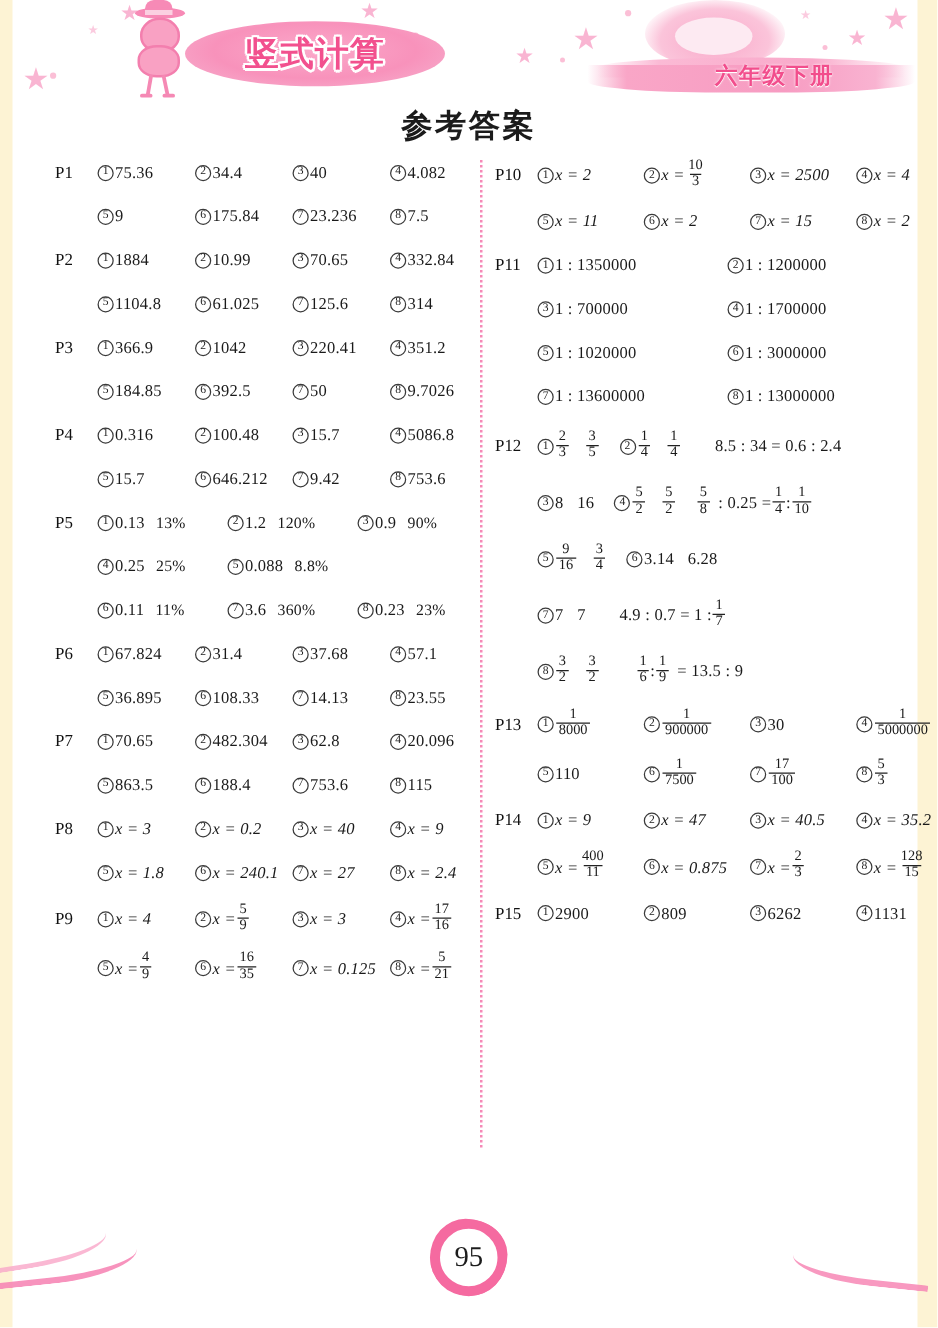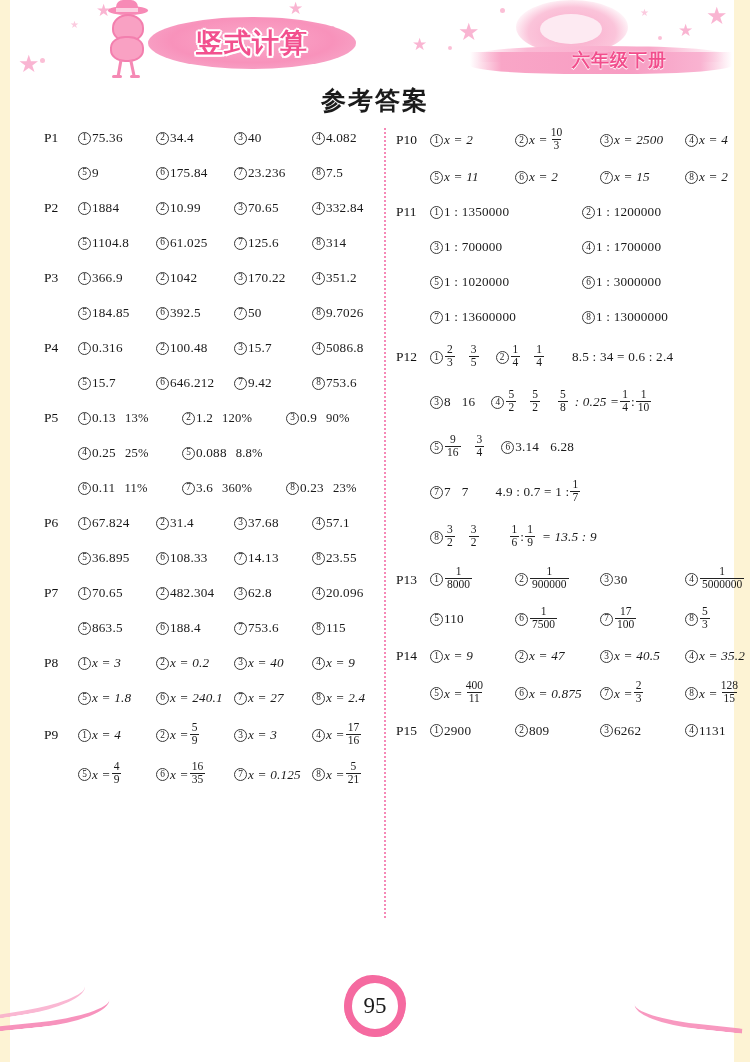--- a/index.html
+++ b/index.html
@@ -222,21 +222,21 @@
     font-family: "Liberation Serif", serif;
     line-height: 1;
     margin-right: 1px;
     color: #222;
   }
 
   .val { font-family: "Liberation Serif", serif; font-size: 13.2px; letter-spacing: .2px; }
   .val.ital { font-style: italic; }
   .pct { margin-left: 9px; font-size: 12.6px; }
   .gap { margin-left: 11px; text-align: right; }
-  .gap-sm { margin-left: 6px; font-style: italic; }
+  .gap-sm { margin-left: 6px; }
 
   
   .frac {
     display: inline-flex;
     flex-direction: column;
     align-items: center;
     justify-content: center;
     vertical-align: middle;
     margin: 0 1px;
     line-height: 1.02;
@@ -447,21 +447,21 @@
         <span class="cell w4">
           <span class="num">1</span>
           <span class="val">366.9</span>
         </span>
         <span class="cell w4">
           <span class="num">2</span>
           <span class="val">1042</span>
         </span>
         <span class="cell w4">
           <span class="num">3</span>
-          <span class="val">170.22</span>
+          <span class="val">220.41</span>
         </span>
         <span class="cell w4">
           <span class="num">4</span>
           <span class="val">351.2</span>
         </span>
       </span>
     </div>
     <div class="row">
       <span class="plabel blank">P3</span>
       <span class="cells">

